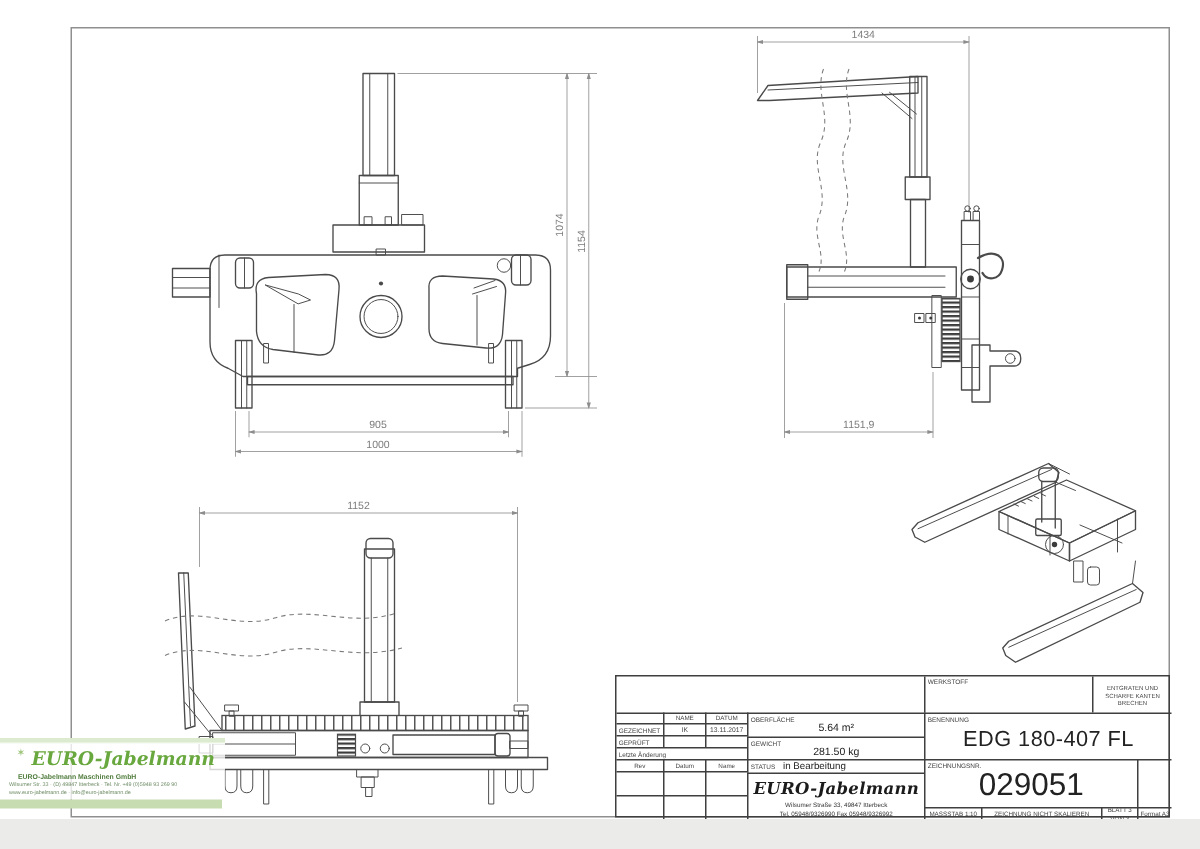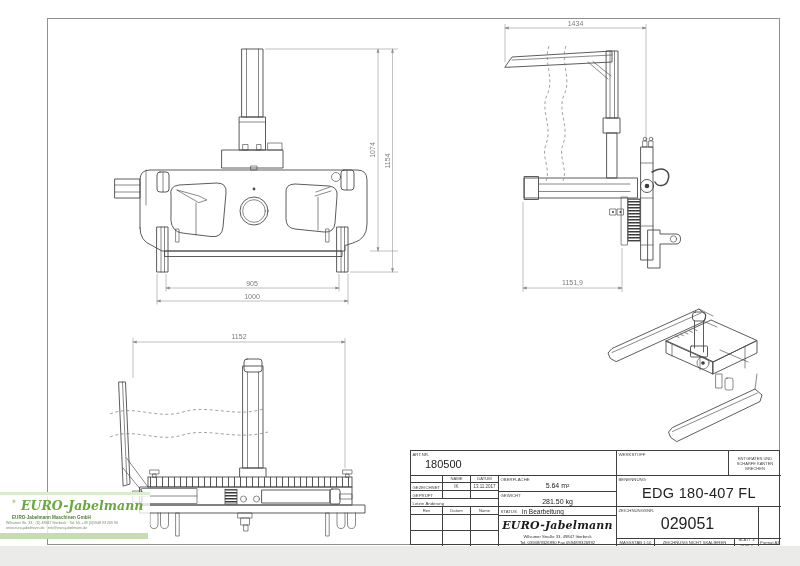--- a/index.html
+++ b/index.html
@@ -269,24 +269,20 @@
         <rect class="ln" x="692.5" y="312" width="13" height="9" rx="3"></rect>
         <line class="ln" x1="694.5" y1="321" x2="694.5" y2="348"></line>
         <line class="ln" x1="703.5" y1="321" x2="703.5" y2="352"></line>
         <rect class="ln" x="690.5" y="346" width="17" height="11" rx="1"></rect>
       </g>
     </g>
   </svg>
 
   <div class="tb">
 
-    <div class="c noL noT" style="left:0;top:0;width:205px;height:24px;">
-      <span class="lbl">ART.NR.</span>
-      <span style="position:absolute;left:14px;top:7px;font-size:11px;color:#222;">180500</span>
-    </div>
 
     <div class="c noL" style="left:0;top:24px;width:31px;height:7px;"></div>
     <div class="c smallcell" style="left:31px;top:24px;width:28px;height:7px;">NAME</div>
     <div class="c smallcell" style="left:59px;top:24px;width:28px;height:7px;">DATUM</div>
 
     <div class="c noL" style="left:0;top:31px;width:31px;height:8px;">
       <span class="lbl midlbl">GEZEICHNET</span>
     </div>
     <div class="c smallcell" style="left:31px;top:31px;width:28px;height:8px;font-size:4.5px;">IK</div>
     <div class="c smallcell" style="left:59px;top:31px;width:28px;height:8px;font-size:4.5px;">13.11.2017</div>
@@ -335,21 +331,21 @@
     </div>
     <div class="c noT smallcell" style="left:317px;top:0;width:53px;height:24px;font-size:4px;padding:0 3px;">ENTGRATEN UND SCHARFE KANTEN BRECHEN</div>
 
     <div class="c" style="left:205px;top:24px;width:165px;height:31px;text-decoration:underline;">
       <span class="lbl">BENENNUNG</span>
       <span class="val-center" style="font-size:14.5px;letter-spacing:0.3px;padding-top:3px;">EDG 180-407 FL</span>
     </div>
 
     <div class="c" style="left:205px;top:55px;width:142px;height:32px;">
       <span class="lbl">ZEICHNUNGSNR.</span>
-      <span class="val-center" style="font-size:16px;padding-top:3px;">029051</span>
+      <span class="val-center" style="font-size:21px;padding-top:3px;">029051</span>
     </div>
     <div class="c" style="left:347px;top:55px;width:23px;height:32px;"></div>
 
     <div class="c smallcell" style="left:205px;top:87px;width:38px;height:8px;">MASSSTAB 1:10</div>
     <div class="c smallcell" style="left:243px;top:87px;width:80px;height:8px;">ZEICHNUNG NICHT SKALIEREN</div>
     <div class="c smallcell" style="left:323px;top:87px;width:24px;height:8px;">BLATT 3 VON 3</div>
     <div class="c smallcell" style="left:347px;top:87px;width:23px;height:8px;">Format A3</div>
   </div>
 
   <div class="wm">

